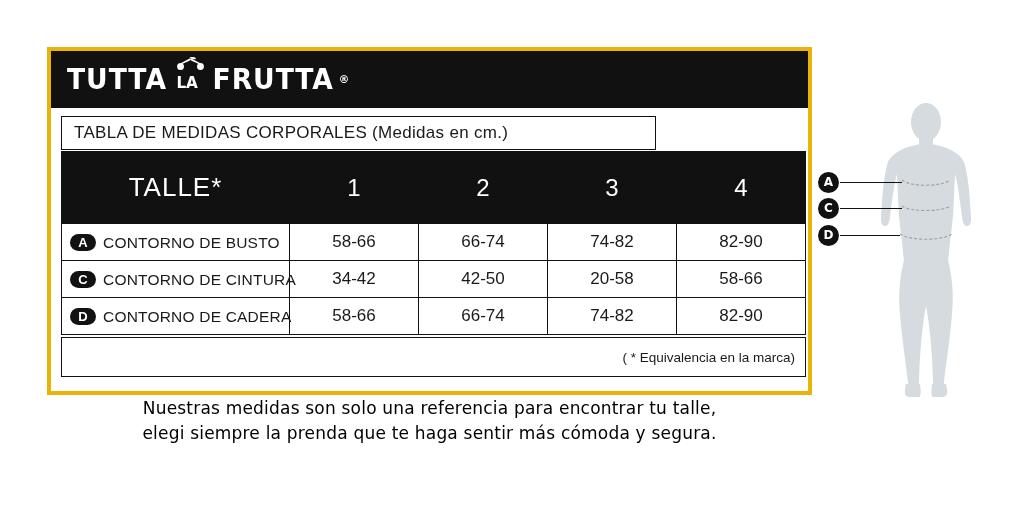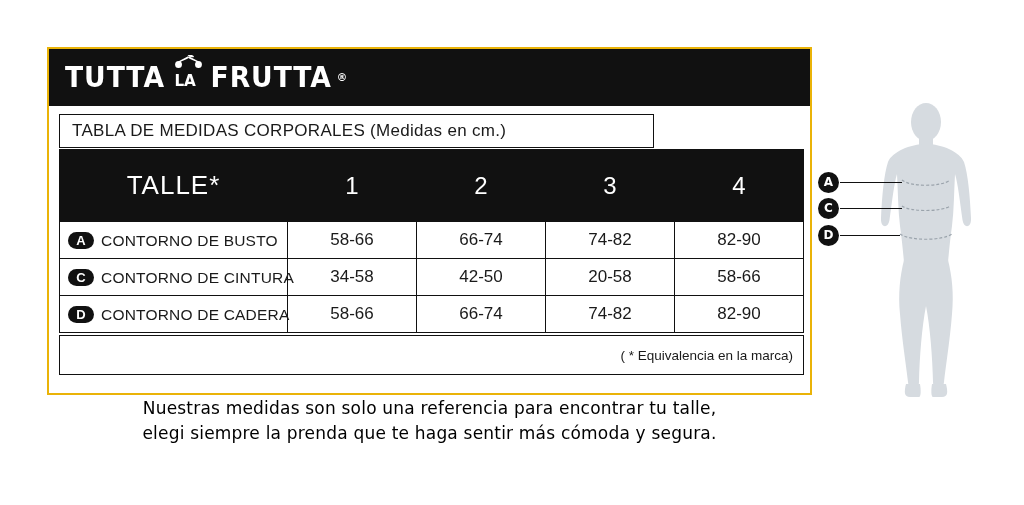--- a/index.html
+++ b/index.html
@@ -22,21 +22,21 @@
     background: #ffffff;
   }
 
   
   .card {
     position: absolute;
     left: 47px;
     top: 47px;
     width: 765px;
     height: 348px;
-    border: 2px solid #eab308;
+    border: 4px solid #eab308;
     box-sizing: border-box;
     background: #ffffff;
   }
 
   
   .brandbar {
     position: relative;
     height: 57px;
     background: #111111;
     display: flex;
@@ -276,21 +276,21 @@
           </td>
           <td class="val-cell">58-66</td>
           <td class="val-cell">66-74</td>
           <td class="val-cell">74-82</td>
           <td class="val-cell">82-90</td>
         </tr>
         <tr>
           <td class="row-label">
             <span class="badge">C</span><span class="lbl">CONTORNO DE CINTURA</span>
           </td>
-          <td class="val-cell">34-58</td>
+          <td class="val-cell">34-42</td>
           <td class="val-cell">42-50</td>
           <td class="val-cell">20-58</td>
           <td class="val-cell">58-66</td>
         </tr>
         <tr>
           <td class="row-label">
             <span class="badge">D</span><span class="lbl">CONTORNO DE CADERA</span>
           </td>
           <td class="val-cell">58-66</td>
           <td class="val-cell">66-74</td>

